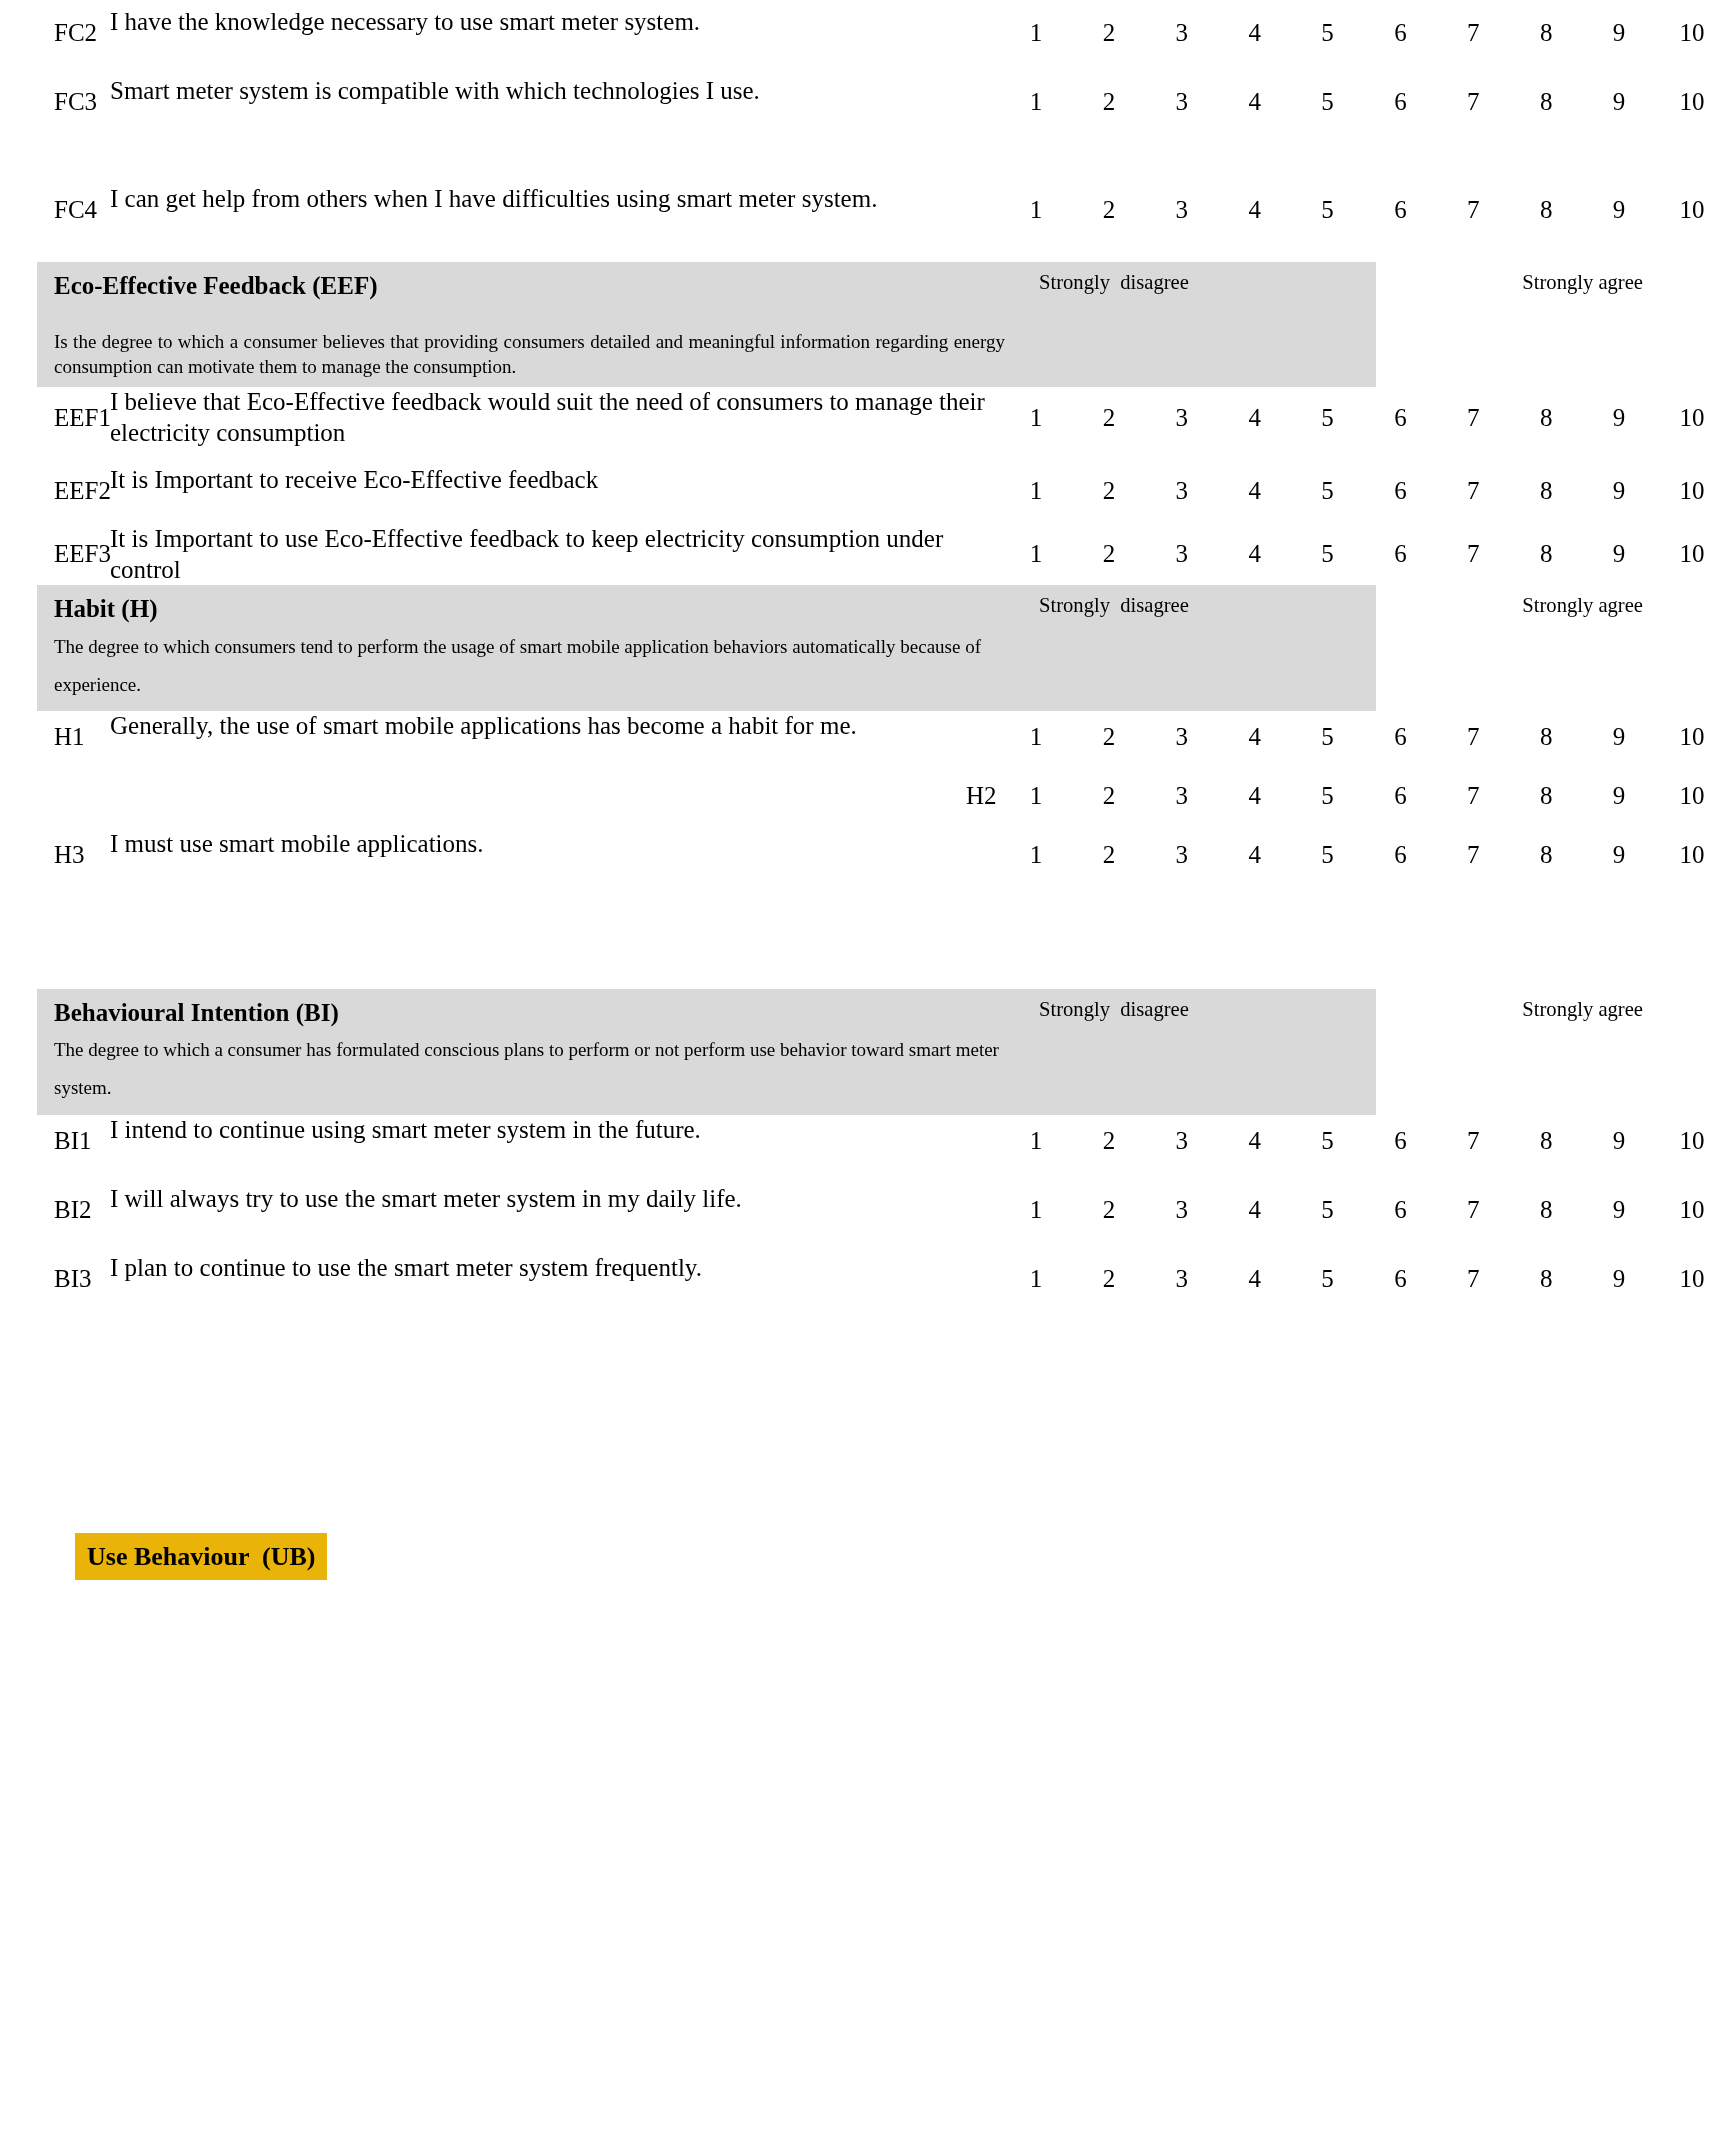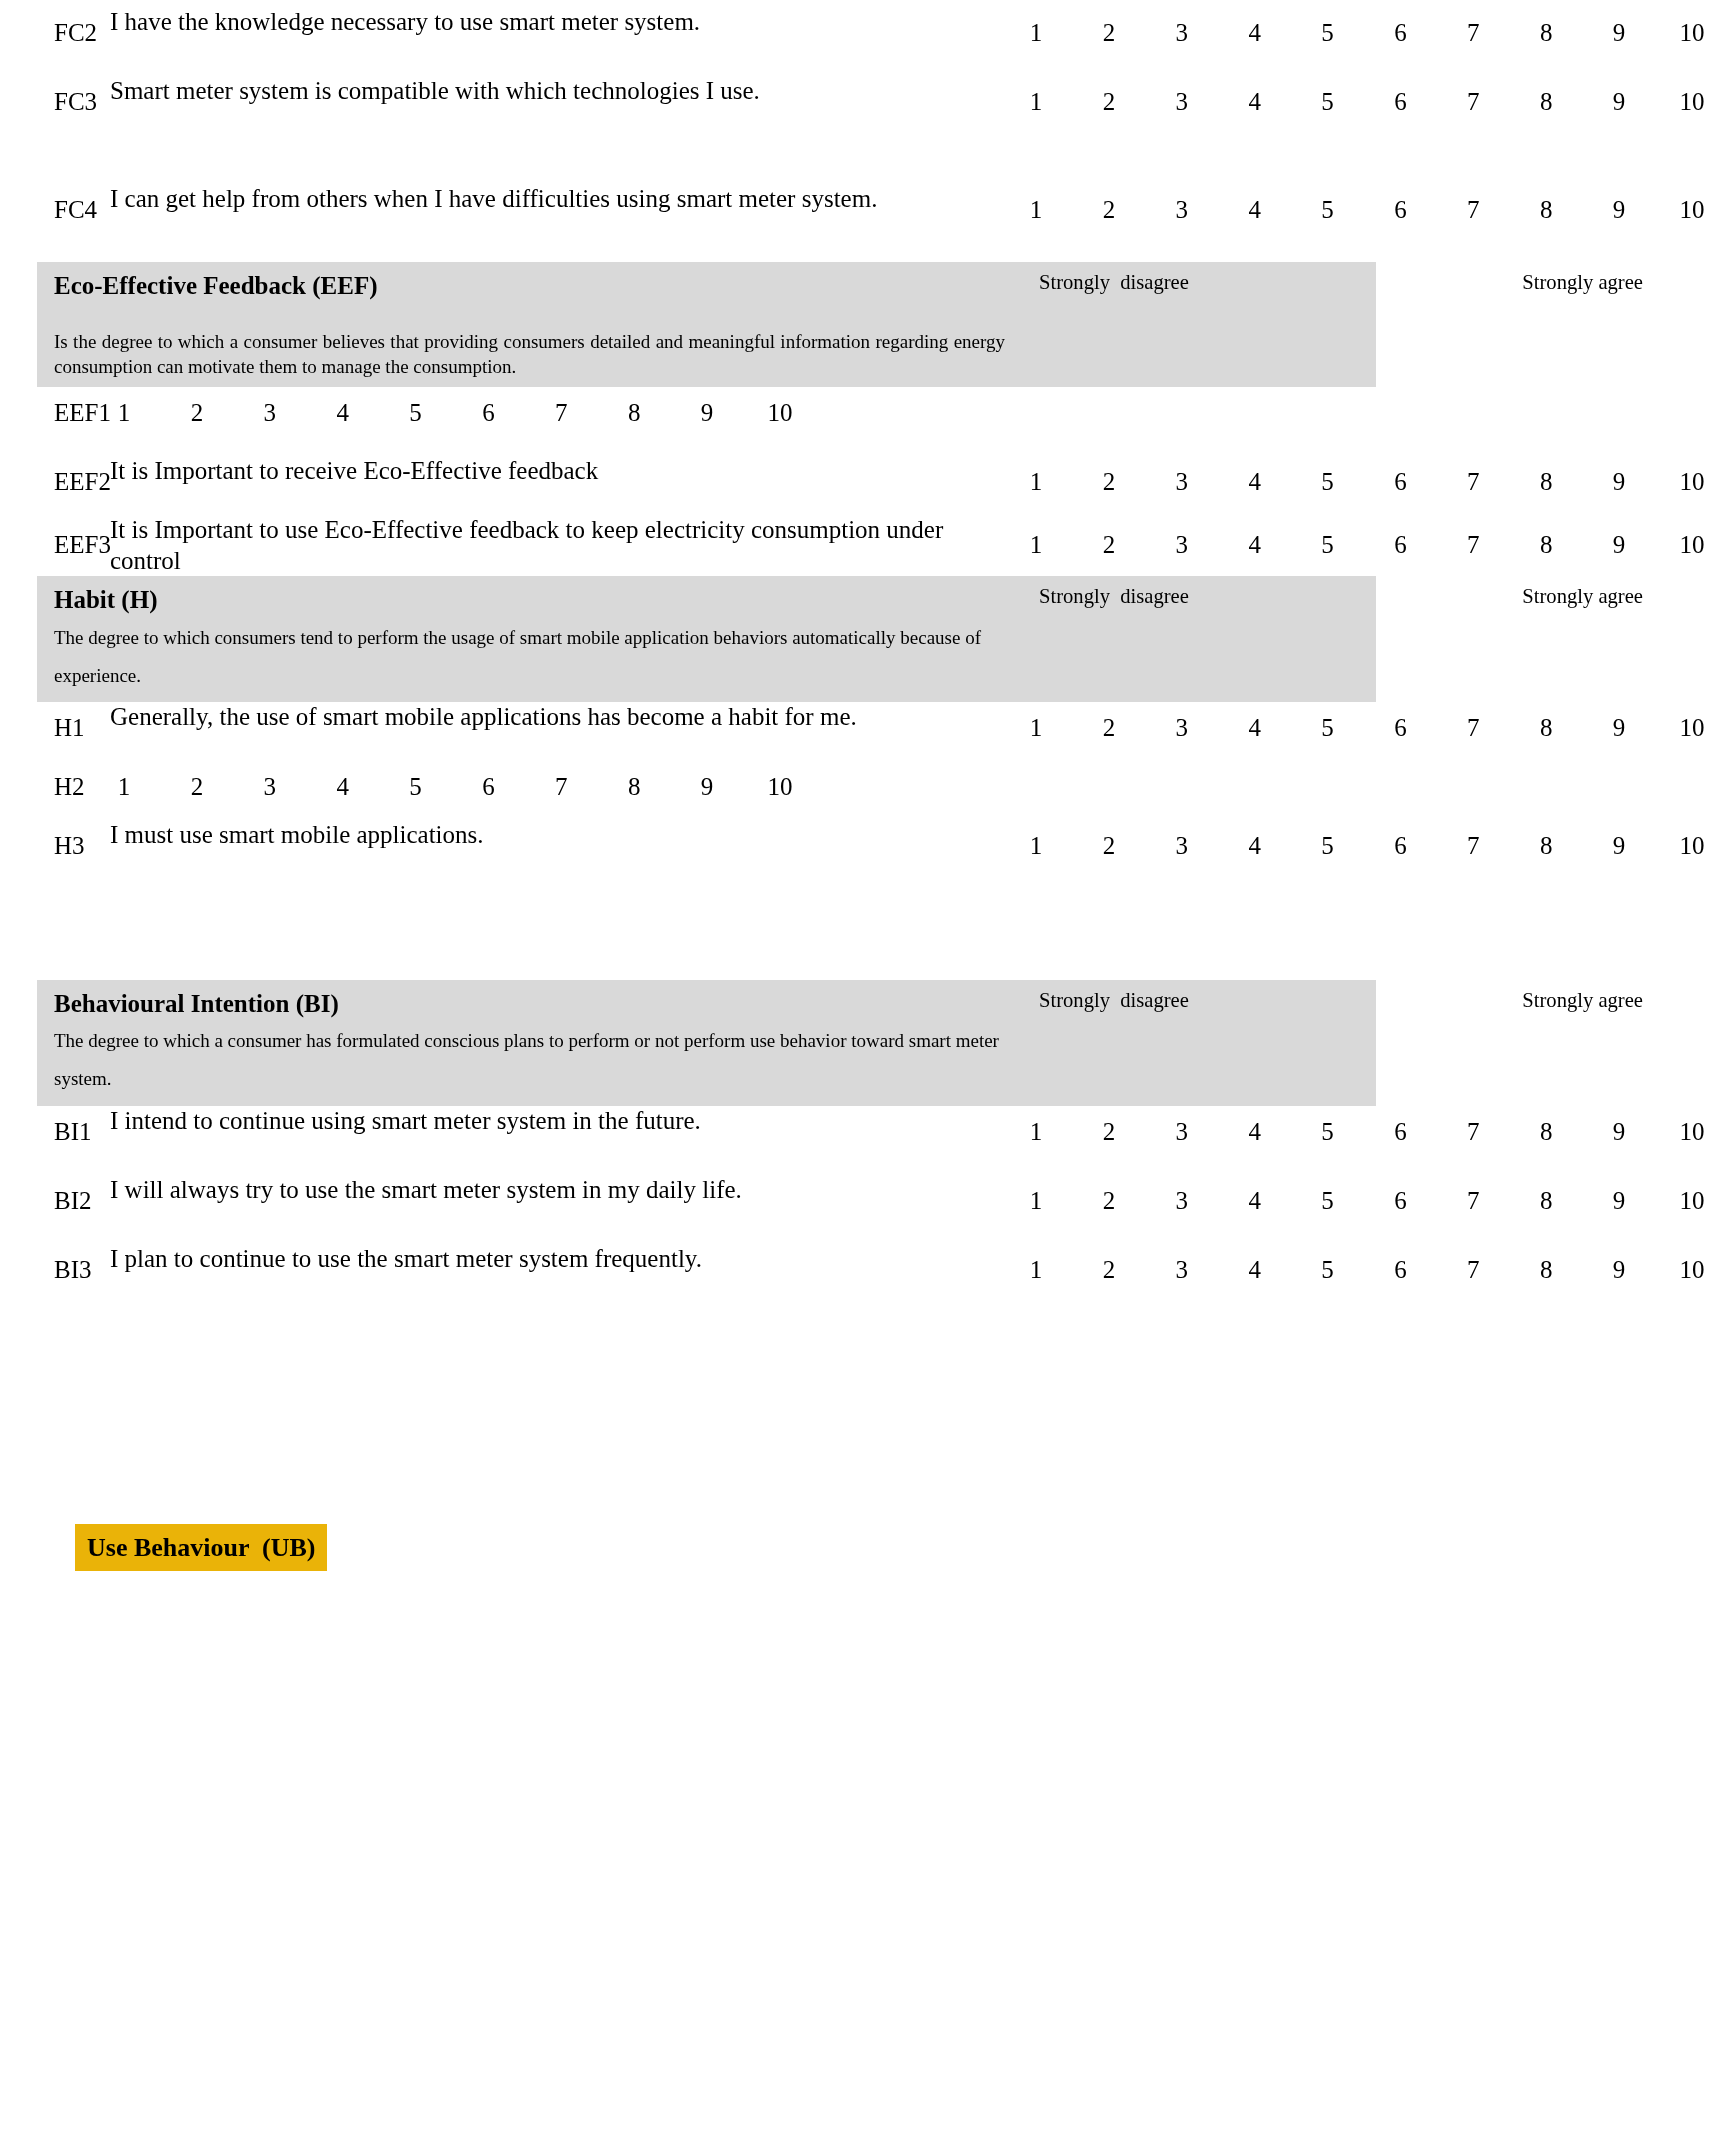--- a/index.html
+++ b/index.html
@@ -56,20 +56,21 @@
   }
   .col-scale span {
     display: inline-block;
     text-align: center;
     min-width: 28px;
   }
 
   
   .item-row {
     min-height: 52px;
+    justify-content: flex-end;
   }
   .item-row .col-code {
     align-self: center;
   }
   .item-row .col-scale {
     align-self: center;
   }
 
   
   .construct {
@@ -209,20 +210,21 @@
     <div class="construct-right">
       <div class="anchors">
         <span class="anchor-left">Strongly  disagree</span>
         <span class="anchor-right">Strongly agree</span>
       </div>
     </div>
   </div>
 
   <div class="row item-row">
     <div class="col-code">EEF1</div>
+    <div class="col-stmt">I believe that Eco-Effective feedback would suit the need of consumers to manage their electricity consumption</div>
     <div class="col-scale">
       <span>1</span>
       <span>2</span>
       <span>3</span>
       <span>4</span>
       <span>5</span>
       <span>6</span>
       <span>7</span>
       <span>8</span>
       <span>9</span>

